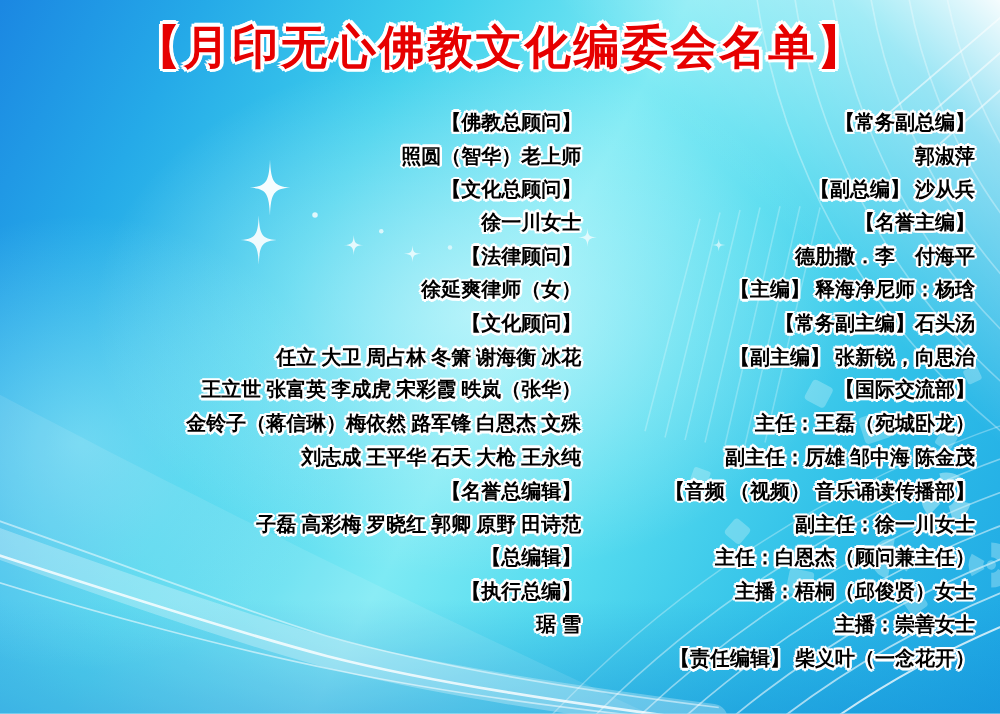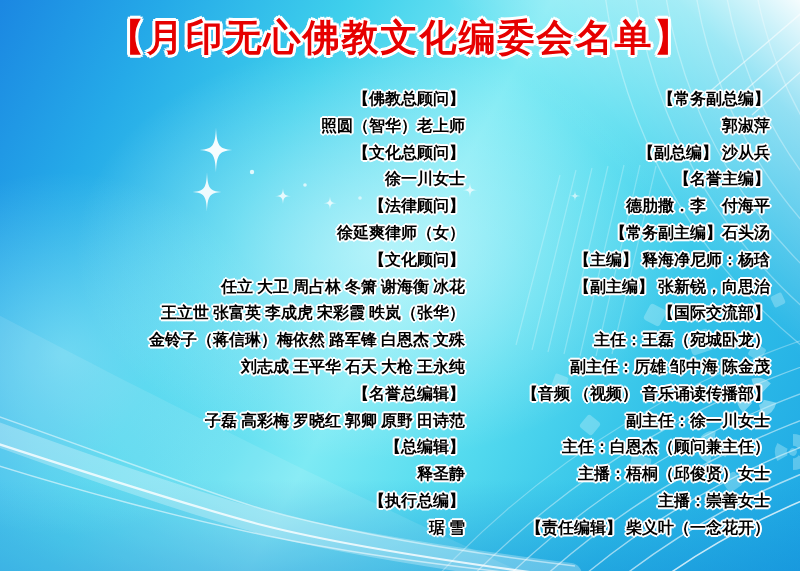--- a/index.html
+++ b/index.html
@@ -17,21 +17,21 @@
   svg.deco{position:absolute;left:0;top:0;z-index:1;}
   .title{
     position:absolute;left:0;top:13px;width:100%;z-index:3;text-align:center;
     font-size:37px;font-weight:bold;letter-spacing:2px;color:#e60000;white-space:nowrap;
     text-shadow:
       -3px 0 0 #fff, 3px 0 0 #fff, 0 -3px 0 #fff, 0 3px 0 #fff,
       -2.2px -2.2px 0 #fff, 2.2px -2.2px 0 #fff, -2.2px 2.2px 0 #fff, 2.2px 2.2px 0 #fff;
   }
   .col{position:absolute;top:86px;z-index:2;text-align:right;}
   .col-left{left:55px;width:410px;}
-  .col-right{left:470px;width:300px;}
+  .col-right{left:480px;width:300px;}
   .row{
     height:26.8px;line-height:26.8px;font-size:16px;font-weight:bold;color:#000;
     white-space:nowrap;
     text-shadow:
       -2px 0 0 #fff, 2px 0 0 #fff, 0 -2px 0 #fff, 0 2px 0 #fff,
       -1.4px -1.4px 0 #fff, 1.4px -1.4px 0 #fff, -1.4px 1.4px 0 #fff, 1.4px 1.4px 0 #fff;
   }
   .i0{margin-left:0;}
   .i1{margin-left:45px;padding-left:25px;}
   .i2{margin-left:40px;}
@@ -160,33 +160,32 @@
     <div class="row i0">【法律顾问】</div>
     <div class="row i1">徐延爽律师（女）</div>
     <div class="row i0">【文化顾问】</div>
     <div class="row i2">任立 大卫 周占林 冬箫 谢海衡 冰花</div>
     <div class="row in">王立世 张富英 李成虎 宋彩霞 昳岚（张华）</div>
     <div class="row in">金铃子（蒋信琳）梅依然 路军锋 白恩杰 文殊</div>
     <div class="row in">刘志成 王平华 石天 大枪 王永纯</div>
     <div class="row i0">【名誉总编辑】</div>
     <div class="row i3">子磊 高彩梅 罗晓红 郭卿 原野 田诗范</div>
     <div class="row i0">【总编辑】</div>
-    <div class="row i2">释圣静</div>
     <div class="row i0">【执行总编】</div>
     <div class="row i2">琚 雪</div>
   </div>
 
   <div class="col col-right">
     <div class="row i0">【常务副总编】</div>
     <div class="row i1">郭淑萍</div>
     <div class="row i0">【副总编】 沙从兵</div>
     <div class="row i0">【名誉主编】</div>
     <div class="row i2">德肋撒．李　付海平</div>
+    <div class="row i0">【主编】 释海净尼师：杨琀</div>
     <div class="row i0">【常务副主编】石头汤</div>
-    <div class="row i0">【主编】 释海净尼师：杨琀</div>
     <div class="row i0">【副主编】 张新锐，向思治</div>
     <div class="row i0">【国际交流部】</div>
     <div class="row i4">主任：王磊（宛城卧龙）</div>
     <div class="row i4">副主任：厉雄 邹中海 陈金茂</div>
     <div class="row i0">【音频 （视频） 音乐诵读传播部】</div>
     <div class="row i4">副主任：徐一川女士</div>
     <div class="row i4">主任：白恩杰（顾问兼主任）</div>
     <div class="row i4">主播：梧桐（邱俊贤）女士</div>
     <div class="row i4">主播：崇善女士</div>
     <div class="row i0">【责任编辑】 柴义叶（一念花开）</div>

